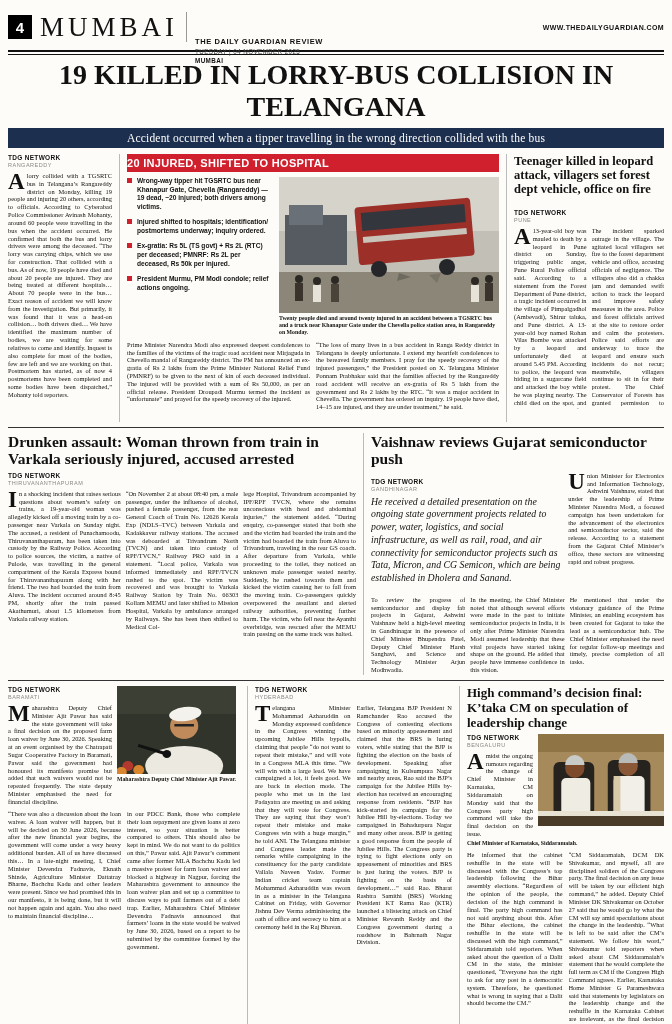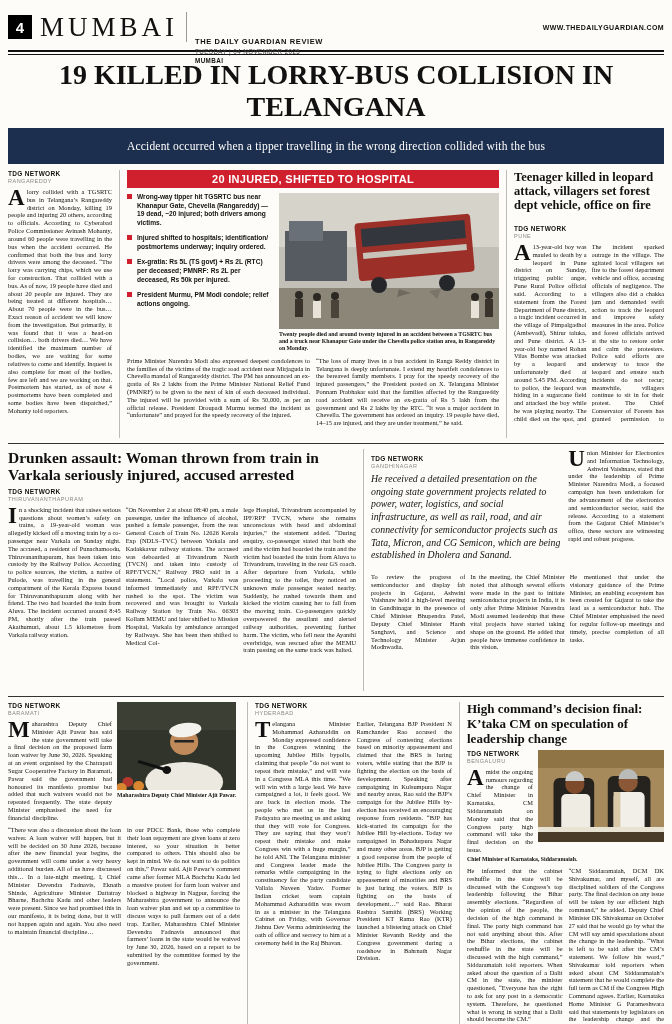--- a/index.html
+++ b/index.html
@@ -20,32 +20,32 @@
   .mast-date { font-size:6.3px; color:#444; margin-top:2px; letter-spacing:.4px; }
   .mast-city { font-size:6.3px; font-weight:bold; margin-top:1px; letter-spacing:.4px; }
   .mast-site { margin-left:auto; font-family:"Liberation Sans", sans-serif;
     font-size:7px; font-weight:bold; letter-spacing:.4px; }
   .rule-double { border-top:2.5px solid #111; border-bottom:1px solid #111; height:2px; margin:2px 0 4px; }
   .hrule { border-top:1px solid #333; margin:5px 0; }
   .vdiv { width:1px; background:#bbb; flex:none; }
   
   .lead-headline { font-size:28px; font-weight:bold; text-align:center; margin:3px 0 5px; }
   .subhead-bar { background:#1d2f4e; color:#fff; text-align:center; font-size:11.5px;
-    padding:12px 0; font-weight:500; letter-spacing:.2px; }
+    padding:4px 0; font-weight:500; letter-spacing:.2px; }
   .lead-band { display:flex; gap:7px; margin-top:6px; height:268px; }
   .byline { font-family:"Liberation Sans", sans-serif; margin-bottom:4px; }
   .byline-name { display:block; font-size:6.5px; font-weight:bold; letter-spacing:.3px; }
   .byline-loc { display:block; font-size:5.5px; color:#888; letter-spacing:.5px; margin-top:1px; }
   .body-text { font-size:6.4px; line-height:1.22; text-align:justify; overflow:hidden; }
   .dropcap::first-letter { float:left; font-size:23px; line-height:.82; padding:1px 2px 0 0; font-weight:bold; }
   .lead-left { width:104px; flex:none; }
   .lead-left .body-text { height:240px; }
   .lead-mid { flex:1; min-width:0; }
   .red-banner { background:#d0202e; color:#fff; font-family:"Liberation Sans", sans-serif;
-    font-weight:bold; font-size:11px; text-align:center; padding:3px 0; letter-spacing:.3px; }
+    font-weight:bold; font-size:11px; text-align:left; padding:3px 0; letter-spacing:.3px; }
   .mid-top { display:flex; gap:6px; margin-top:5px; }
   .highlights { width:146px; flex:none; list-style:none; margin:0; padding:0; }
   .highlights li { position:relative; padding-left:10px; font-family:"Liberation Sans", sans-serif;
     font-size:6.6px; font-weight:bold; line-height:1.3; margin-bottom:7px; }
   .highlights li::before { content:""; position:absolute; left:0; top:1px; width:5px; height:5px; background:#d0202e; }
   figure { margin:0; }
   .lead-figure { flex:1; min-width:0; }
   .lead-figure svg { width:100%; height:136px; display:block; }
   .figcap { font-size:5.8px; font-weight:bold; line-height:1.25; margin-top:2px; }
   .mid-cols { display:flex; gap:6px; margin-top:4px; }
@@ -185,20 +185,21 @@
         <span class="byline-loc">THIRUVANANTHAPURAM</span>
       </div>
       <div class="cols">
         <div class="body-text dropcap">In a shocking incident that raises serious questions about women’s safety on trains, a 19-year-old woman was allegedly kicked off a moving train by a co-passenger near Varkala on Sunday night. The accused, a resident of Punachamoodu, Thiruvananthapuram, has been taken into custody by the Railway Police. According to police sources, the victim, a native of Pulode, was travelling in the general compartment of the Kerala Express bound for Thiruvananthapuram along with her friend. The two had boarded the train from Aluva. The incident occurred around 8:45 PM, shortly after the train passed Akathumuri, about 1.5 kilometres from Varkala railway station.</div>
         <div class="body-text">“On November 2 at about 08:40 pm, a male passenger, under the influence of alcohol, pushed a female passenger, from the rear General Coach of Train No. 12626 Kerala Exp (NDLS–TVC) between Varkala and Kadakkavur railway stations. The accused was deboarded at Trivandrum North (TVCN) and taken into custody of RPF/TVCN,” Railway PRO said in a statement. “Local police, Varkala was informed immediately and RPF/TVCN rushed to the spot. The victim was recovered and was brought to Varkala Railway Station by Train No. 66303 Kollam MEMU and later shifted to Mission Hospital, Varkala by ambulance arranged by Railways. She has been then shifted to Medical Col-</div>
         <div class="body-text">lege Hospital, Trivandrum accompanied by IPF/RPF TVCN, where she remains unconscious with head and abdominal injuries,” the statement added. “During enquiry, co-passenger stated that both she and the victim had boarded the train and the victim had boarded the train from Aluva to Trivandrum, traveling in the rear GS coach. After departure from Varkala, while proceeding to the toilet, they noticed an unknown male passenger seated nearby. Suddenly, he rushed towards them and kicked the victim causing her to fall from the moving train. Co-passengers quickly overpowered the assailant and alerted railway authorities, preventing further harm. The victim, who fell near the Ayanthi overbridge, was rescued after the MEMU train passing on the same track was halted.</div>
       </div>
     </div>
     <div class="vdiv"></div>
     <div class="band2-right">
+      <h2 class="headline-lg">Vaishnaw reviews Gujarat semiconductor push</h2>
       <div class="v-top">
         <div class="v-quote-zone">
           <div class="byline">
             <span class="byline-name">TDG NETWORK</span>
             <span class="byline-loc">GANDHINAGAR</span>
           </div>
           <blockquote class="pull-quote">He received a detailed presentation on the ongoing state government projects related to power, water, logistics, and social infrastructure, as well as rail, road, and air connectivity for semiconductor projects such as Tata, Micron, and CG Semicon, which are being established in Dholera and Sanand.</blockquote>
         </div>
         <div class="v-intro">
           <div class="body-text dropcap">Union Minister for Electronics and Information Technology, Ashwini Vaishnaw, stated that under the leadership of Prime Minister Narendra Modi, a focused campaign has been undertaken for the advancement of the electronics and semiconductor sector, said the release. According to a statement from the Gujarat Chief Minister’s office, these sectors are witnessing rapid and robust progress.</div>

